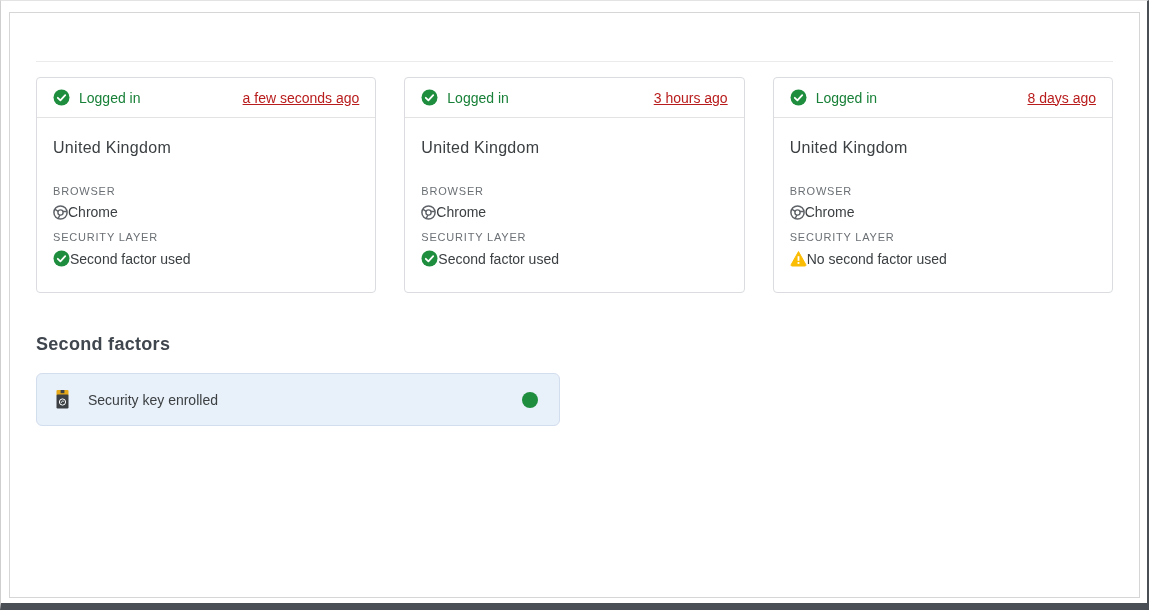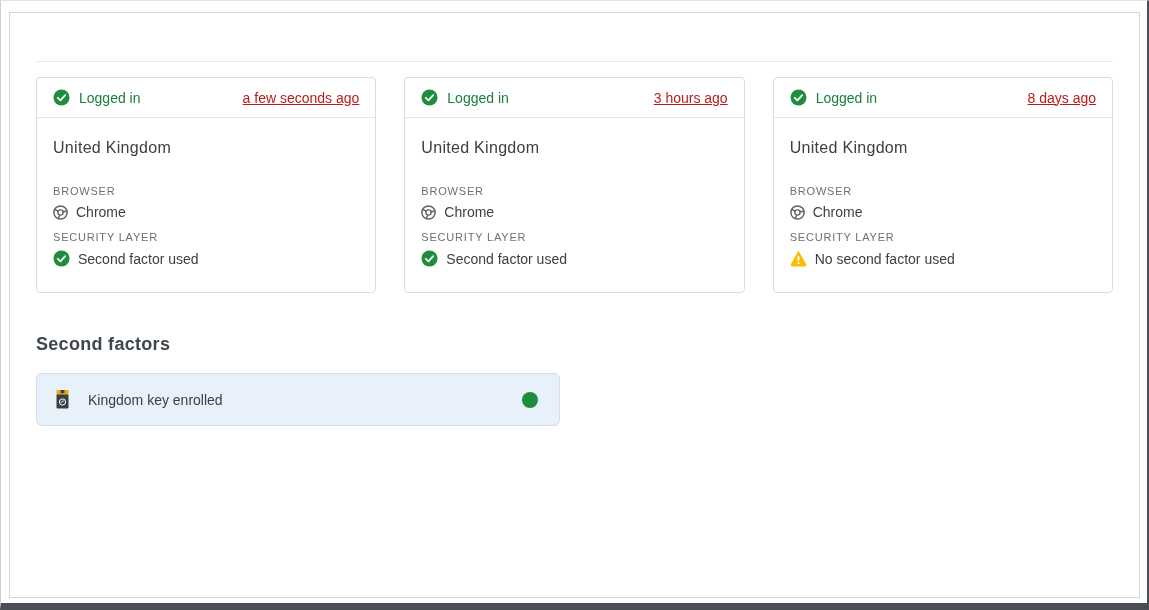--- a/index.html
+++ b/index.html
@@ -46,21 +46,21 @@
   }
   .status-group { display:flex; align-items:center; gap:9px; }
   .status-label { color:#188038; font-size:14px; }
   .login-time { margin-left:auto; color:#b91c1c; font-size:14px;text-decoration:underline; }
   .login-card-body { padding:14px 16px 21px 16px; }
   .location { font-size:16px; color:#3c4043; letter-spacing:0.3px; margin:7px 0 28px 0; }
   .field-label {
     font-size:11px; color:#6b7075; letter-spacing:0.8px; margin-bottom:7px;
   }
   .field-row {
-    display:flex; align-items:center; gap:8px;
+    display:flex; align-items:center; gap:0;
     font-size:14px; color:#3c4043; margin-bottom:11px;
   }
   .field-row:last-child { margin-bottom:4px; }
 
   .icon-16 { width:17px; height:17px; display:block; flex:none; }
   .icon-15 { width:15px; height:15px; display:block; flex:none; }
 
   
   .factor-grid {
     display:grid; grid-template-columns:1fr 1fr; gap:24px 30px;
@@ -205,21 +205,21 @@
     <div class="factor-grid">
 
       <div class="factor-card selected">
         <svg class="factor-icon" viewBox="0 0 21 21">
           <rect x="4.5" y="1" width="12" height="6" rx="1" fill="#e6a817"></rect>
           <rect x="8.6" y="1" width="3.8" height="3.2" fill="#3c4043"></rect>
           <rect x="4.5" y="5.5" width="12" height="14" rx="1.2" fill="#3c4043"></rect>
           <circle cx="10.5" cy="13" r="3.1" fill="none" stroke="#fff" stroke-width="1"></circle>
           <path d="M9.3 13.8 A1.6 1.6 0 0 1 11.9 12.4" fill="none" stroke="#fff" stroke-width="0.9"></path>
         </svg>
-        <span class="factor-label">Kingdom key enrolled</span>
+        <span class="factor-label">Security key enrolled</span>
         <span class="factor-indicator">
           <span class="dot-selected"></span>
         </span>
       </div>
 
 
 
     </div>
 
   </div>

